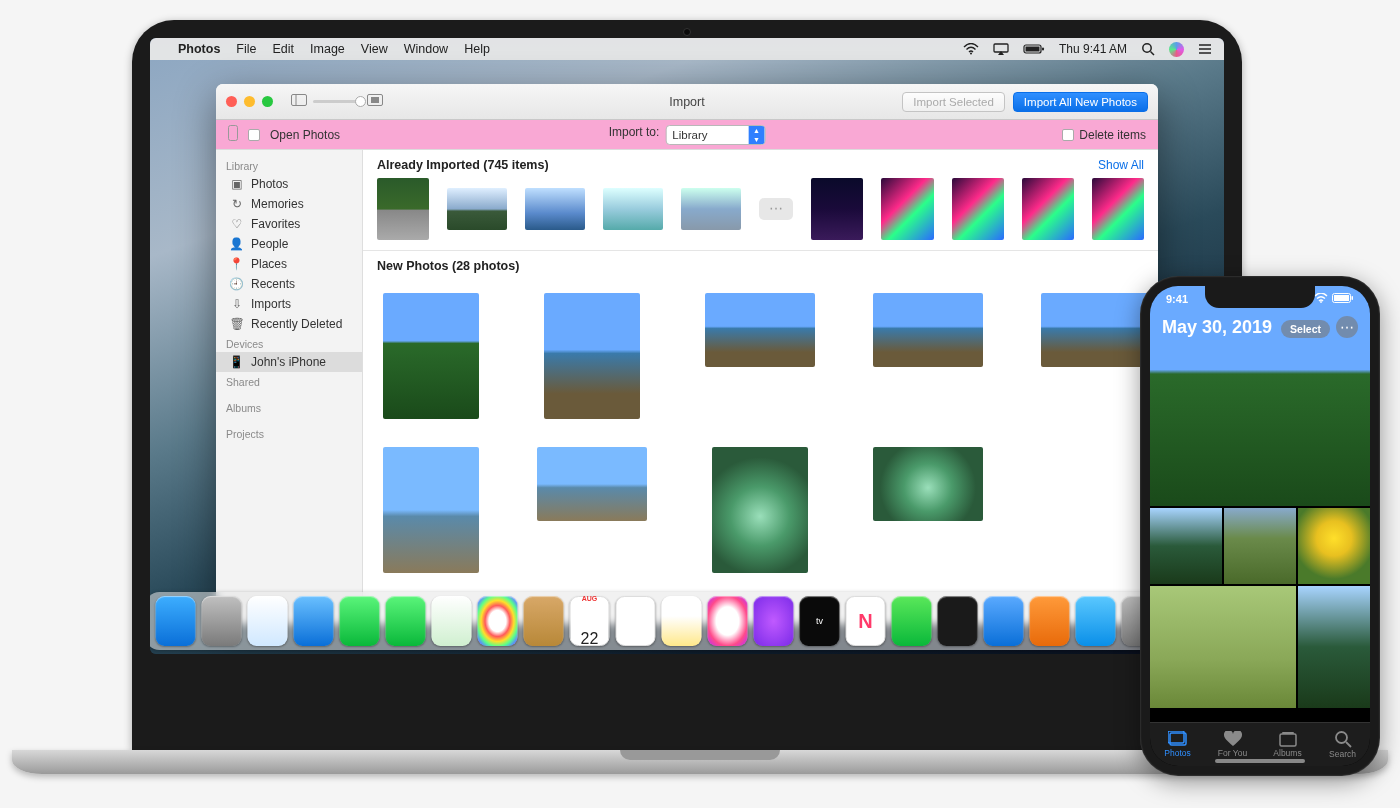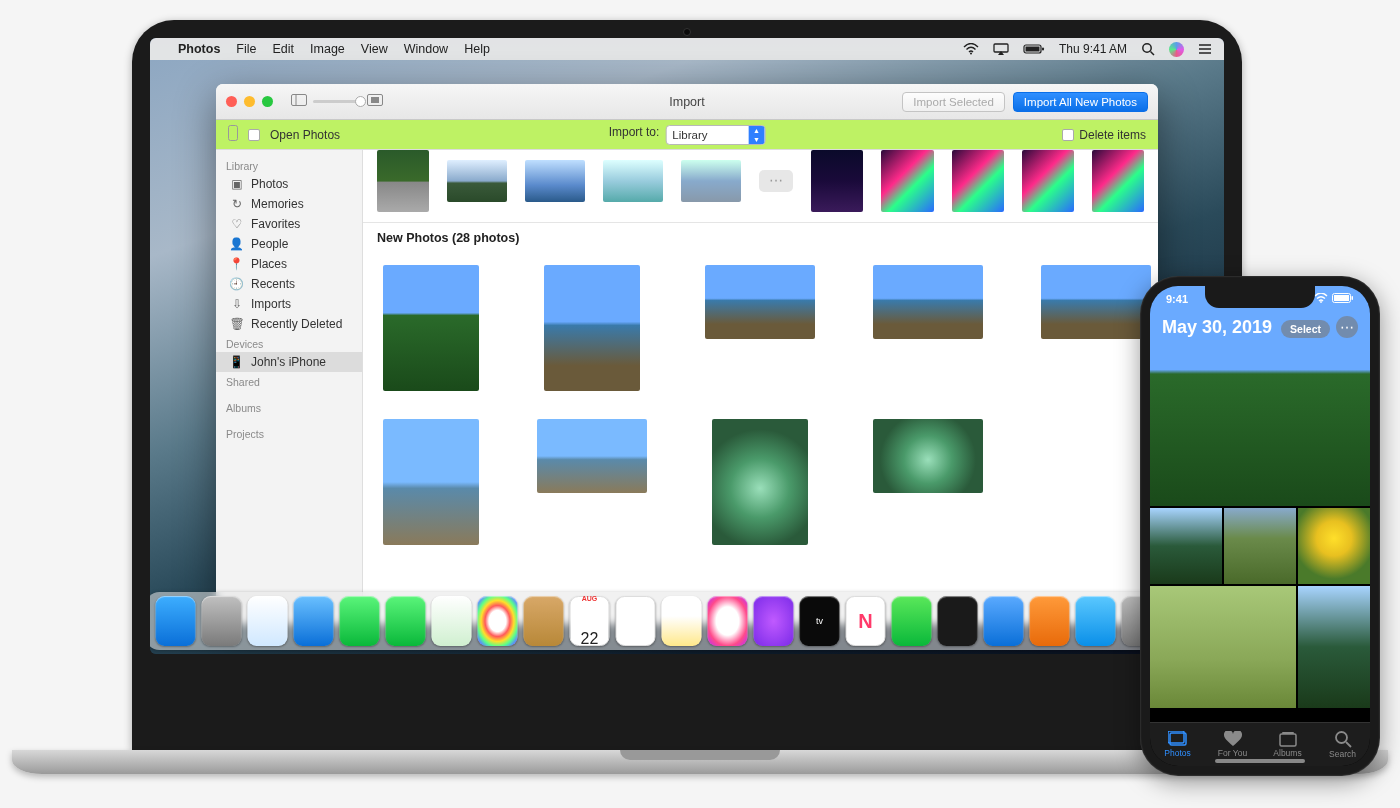--- a/index.html
+++ b/index.html
@@ -31,21 +31,21 @@
   .tr-r{background:#ff5f57;} .tr-y{background:#febc2e;} .tr-g{background:#28c840;}
   .tb-ctl { display:flex; align-items:center; gap:6px; margin-left:10px; color:#888; }
   .zoom-track{ width:48px; height:3px; background:#ccc; border-radius:2px; position:relative; }
   .zoom-thumb{ position:absolute; right:-5px; top:-4px; width:11px; height:11px; background:#fff; border:1px solid #aaa; border-radius:50%; }
   .title-center { position:absolute; left:50%; transform:translateX(-50%); font-size:12.5px; color:#444; }
   .tb-buttons { margin-left:auto; display:flex; gap:8px;border-radius:6px; }
   .btn { border:1px solid #c4c4c4; background:linear-gradient(#fdfdfd,#f0f0f0); border-radius:4px; padding:3px 10px; font-size:11.5px; color:#333; }
   .btn.disabled{ color:#aaa; }
   .btn.primary{ background:linear-gradient(#2f8fff,#0a6fe8); color:#fff; border-color:#0a6fe8; }
 
-  .optionbar { height:30px; background:#bef264; border-bottom:1px solid #dcdcdc; display:flex; align-items:center; padding:10px 12px; gap:10px; font-size:12px; color:#333; }
+  .optionbar { height:30px; background:#f9a8d4; border-bottom:1px solid #dcdcdc; display:flex; align-items:center; padding:10px 12px; gap:10px; font-size:12px; color:#333; }
   .chk { width:12px; height:12px; border:1px solid #aaa; border-radius:2px; background:#fff; display:inline-block; }
   .phone-glyph{ color:#999; }
   .opt-center { position:absolute; left:50%; transform:translateX(-50%); display:flex; align-items:flex-start; gap:6px; }
   .select { border:1px solid #b8b8b8; border-radius:4px; width:100px; height:20px; display:flex; align-items:center; background:#fff; font-size:11.5px; overflow:hidden; }
   .select span{ padding:0 6px; flex:1; color:#333;}
   .select .step{ width:16px; background:#2f7fff; height:100%; display:flex; flex-direction:column; }
   .select .step b{ flex:1; display:flex; align-items:center; justify-content:center; color:#fff; font-size:7px; }
   .opt-right{ margin-left:auto; display:flex; align-items:center; gap:5px; }
 
   .win-body { flex:1; display:flex; overflow:hidden; }
@@ -261,20 +261,24 @@
             <div class="sb-item sel">
                 <span class="sb-ico">📱</span>
                 <span>John's iPhone</span>
               </div>
             <div class="sb-head">Shared</div>
             <div class="sb-head" style="margin-top:8px">Albums</div>
             <div class="sb-head" style="margin-top:8px">Projects</div>
           </div>
 
           <div class="content">
+            <div class="sec-head">
+              <span>Already Imported (745 items)</span>
+              <span class="link">Show All</span>
+            </div>
             <div class="thumb-row">
               <div class="thumb-sm sc-greenpath"></div>
               <div class="thumb-sm land sc-mountain"></div>
               <div class="thumb-sm land sc-lake"></div>
               <div class="thumb-sm land sc-glacier"></div>
               <div class="thumb-sm land sc-harbor"></div>
               <div class="more-pill">⋯</div>
               <div class="thumb-sm sc-night"></div>
               <div class="thumb-sm sc-neon"></div>
               <div class="thumb-sm sc-neon"></div>

